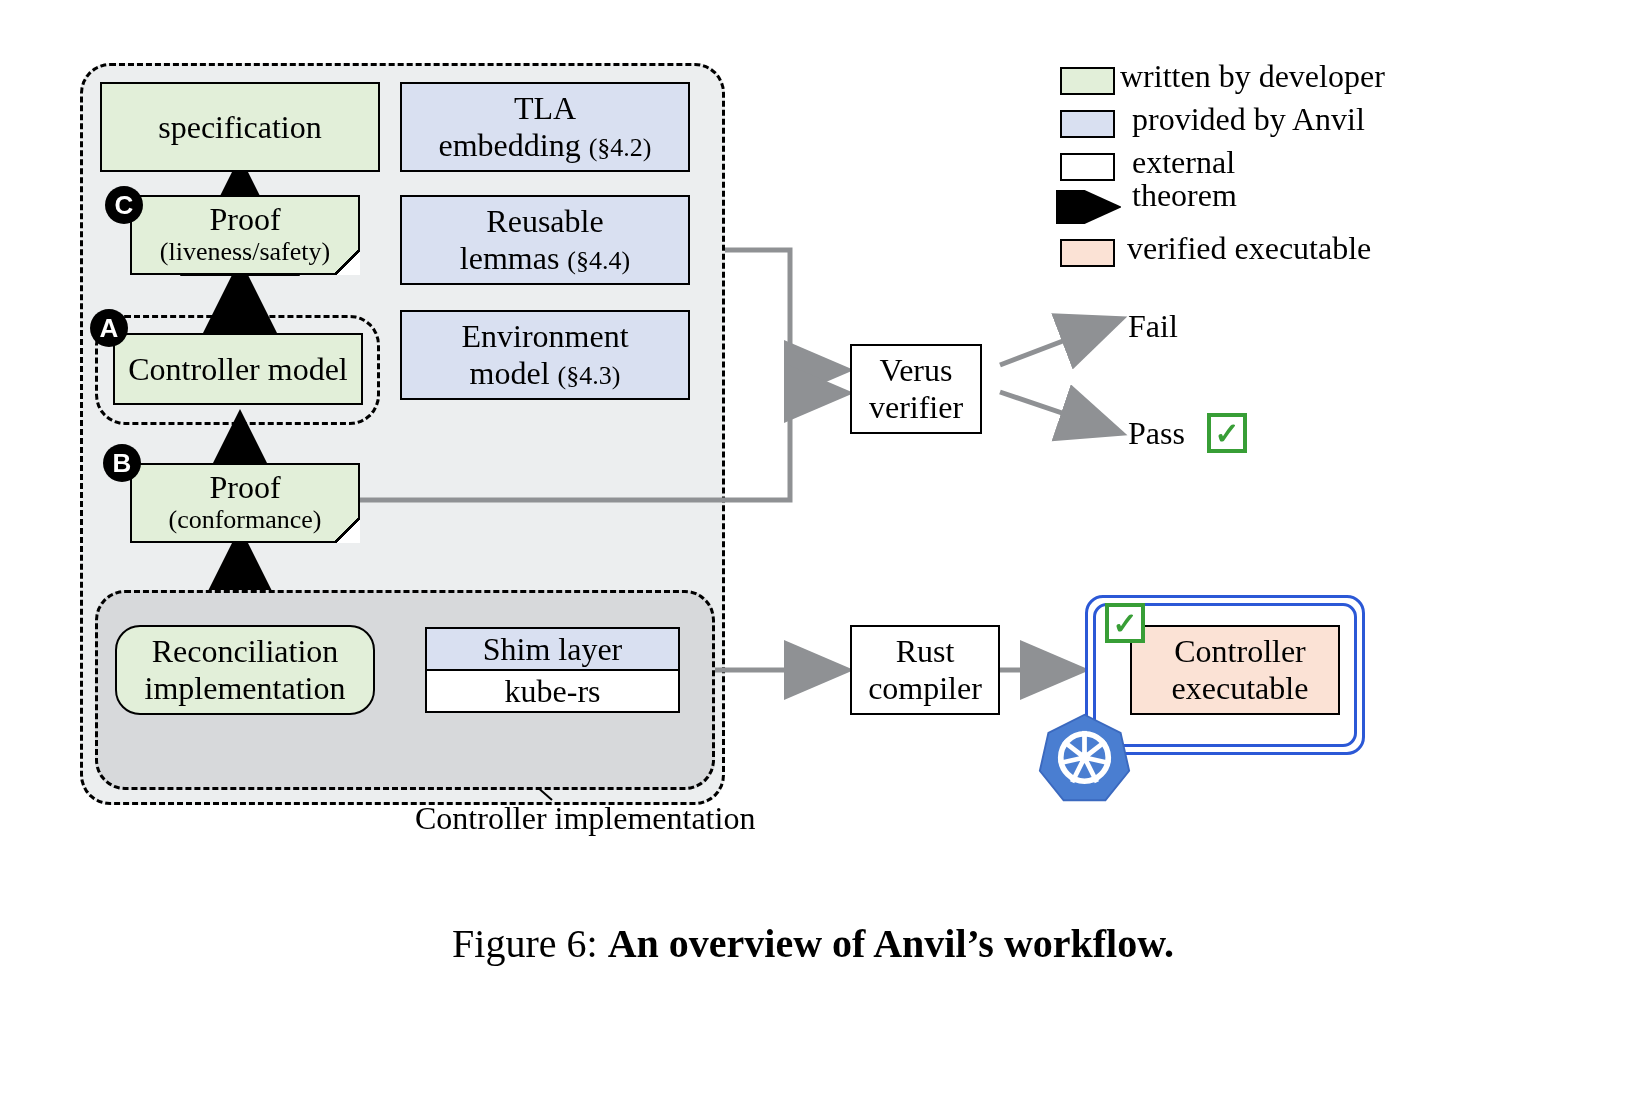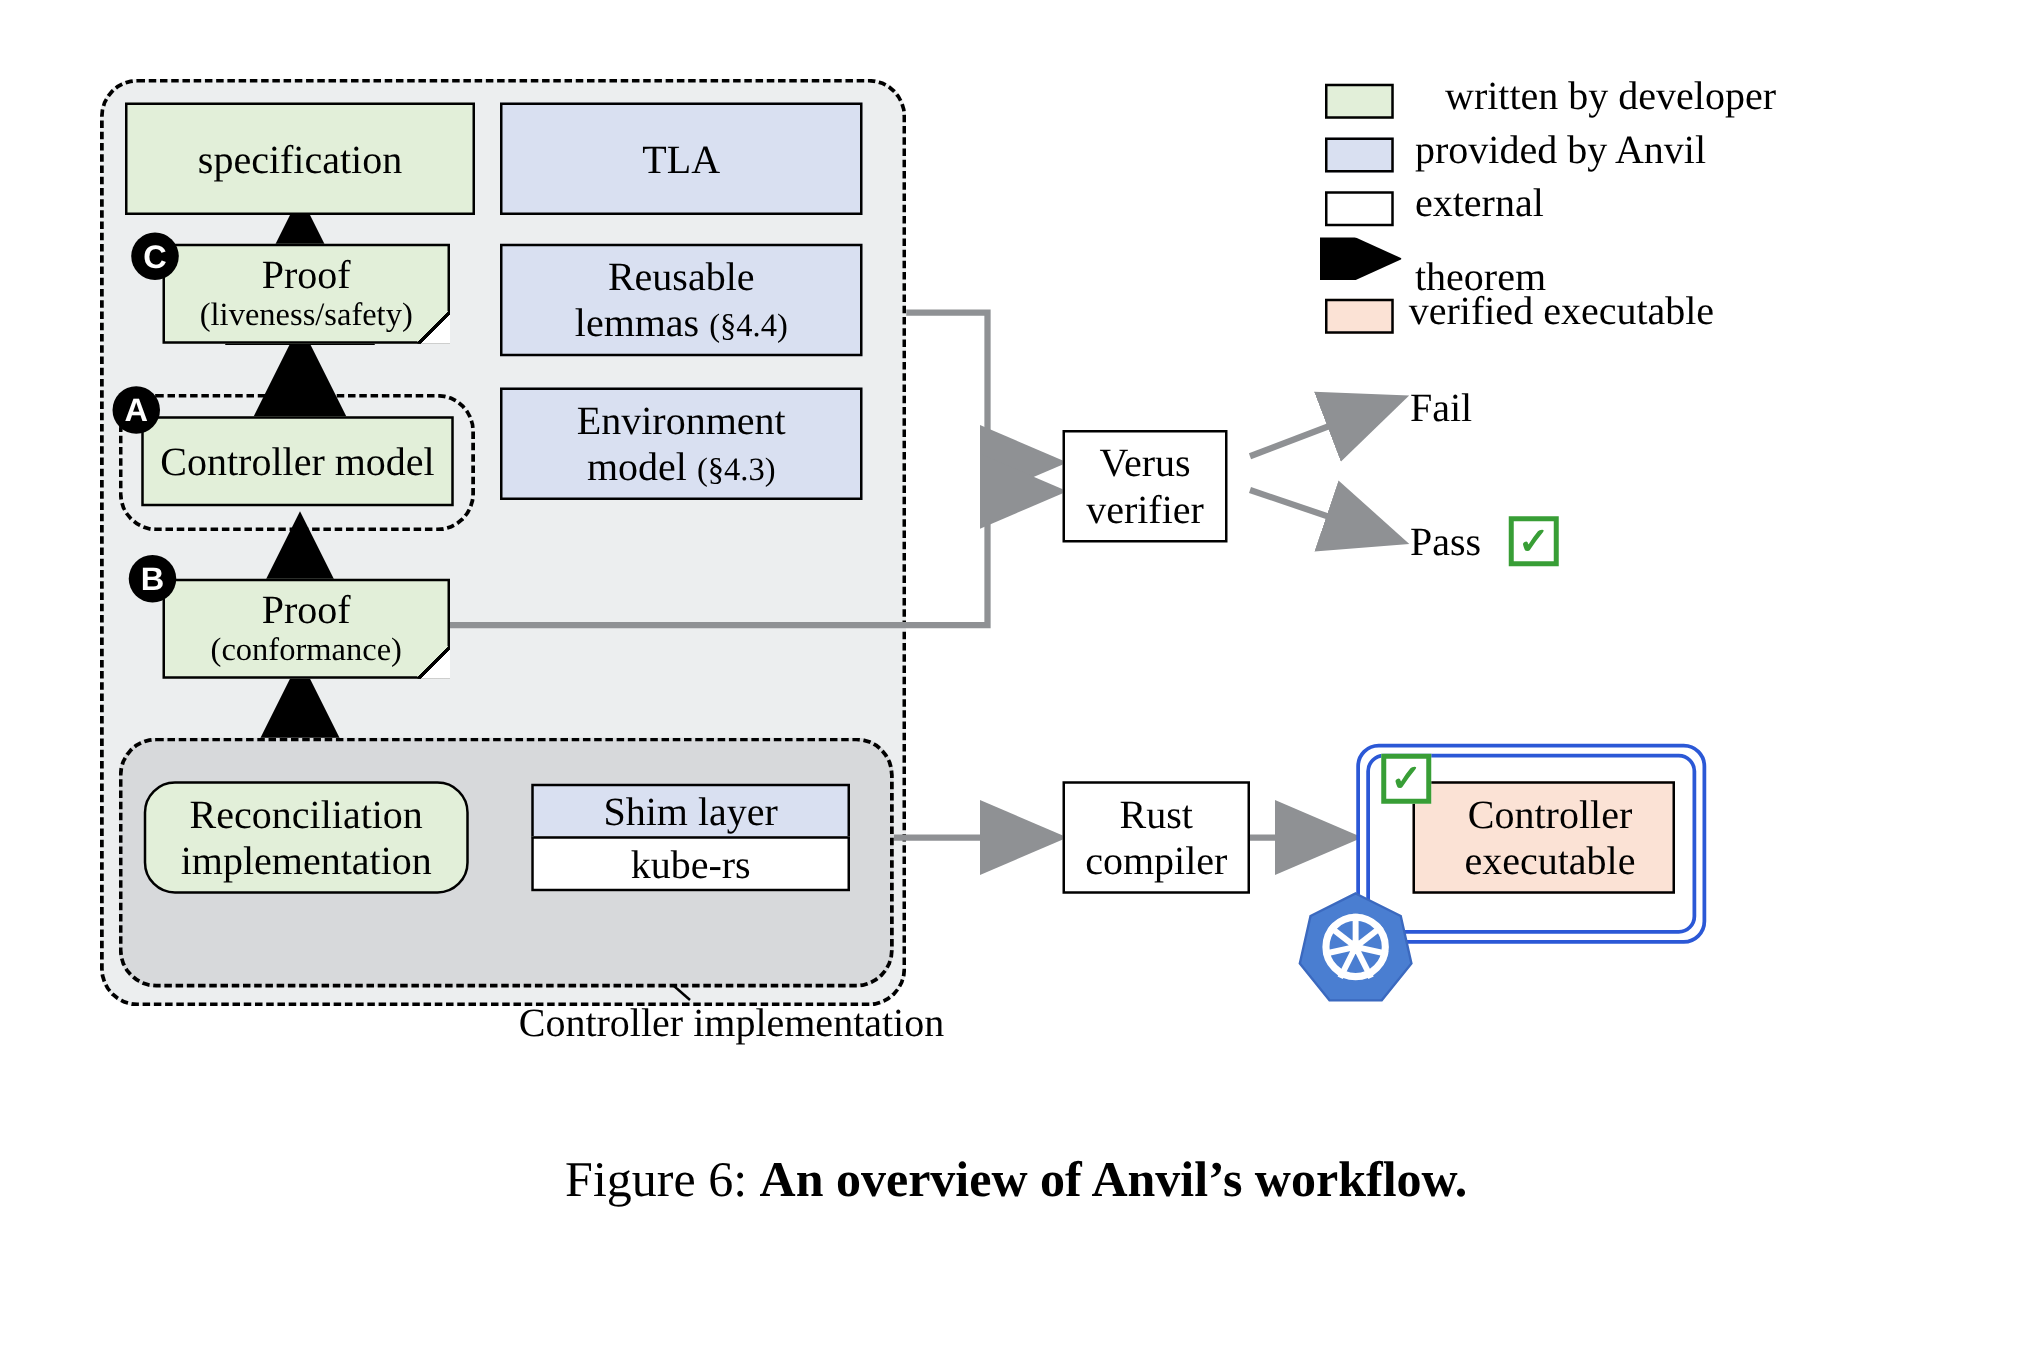--- a/index.html
+++ b/index.html
@@ -143,20 +143,23 @@
   <div class="dashed-group grey-group" style="left:80px; top:63px; width:645px; height:742px; z-index:1;"></div>
   <div class="dashed-group" style="left:95px; top:315px; width:285px; height:110px; z-index:15; background:transparent;"></div>
   <div class="dashed-group dark-grey-group" style="left:95px; top:590px; width:620px; height:200px; z-index:10;"></div>
 
   <div class="box gbox" style="left:100px; top:82px; width:280px; height:90px; z-index:20;">
     <span>specification</span>
   </div>
 
   <div class="box bbox" style="left:400px; top:82px; width:290px; height:90px; z-index:20;">
     <span>TLA</span>
+    <span>
+      <span>embedding </span><span class="sec">(§4.2)</span>
+    </span>
   </div>
 
   <div class="dogear" style="left:130px; top:195px; width:230px; height:80px;">
     <div class="main">Proof</div>
     <div class="sub">(liveness/safety)</div>
   </div>
 
   <div class="box bbox" style="left:400px; top:195px; width:290px; height:90px; z-index:20;">
     <span>Reusable</span>
     <span>
@@ -236,37 +239,37 @@
       <span>C</span>
     </div>
 
   <div class="freetext" style="left:1128px; top:308px;"><span>Fail</span></div>
   <div class="freetext" style="left:1128px; top:415px;"><span>Pass</span></div>
   <div class="checkmark" style="left:1207px; top:413px;">✓</div>
 
   <div class="freetext" style="left:415px; top:800px;"><span>Controller implementation</span></div>
 
   <div class="legend-swatch" style="left:1060px; top:67px; background:#e2efd9;"></div>
-  <div class="legend-text" style="left:1156px; top:58px;">written by developer</div>
+  <div class="legend-text" style="left:1120px; top:58px;">written by developer</div>
 
   <div class="legend-swatch" style="left:1060px; top:110px; background:#d9e0f1;"></div>
   <div class="legend-text" style="left:1132px; top:101px;">provided by Anvil</div>
 
   <div class="legend-swatch" style="left:1060px; top:153px; background:#fff;"></div>
   <div class="legend-text" style="left:1132px; top:144px;">external</div>
 
   <svg style="position:absolute; left:1056px; top:190px; z-index:20;" width="65" height="34">
     <defs>
         <marker id="lh" markerWidth="12" markerHeight="12" refX="9" refY="5" orient="auto">
       <path d="M0,0 L11,5 L0,10 Z" fill="#000"></path>
         </marker>
       </defs>
     <line x1="2" y1="17" x2="50" y2="17" stroke="#000" stroke-width="8" marker-end="url(#lh)"></line>
   </svg>
-  <div class="legend-text" style="left:1132px; top:203px;">theorem</div>
+  <div class="legend-text" style="left:1132px; top:177px;">theorem</div>
 
   <div class="legend-swatch" style="left:1060px; top:239px; background:#fbe2d5;"></div>
   <div class="legend-text" style="left:1127px; top:230px;">verified executable</div>
 
   <svg class="arrows">
     <defs>
       <marker id="blackhead" markerWidth="14" markerHeight="14" refX="10" refY="6" orient="auto">
         <path d="M0,0 L12,6 L0,12 Z" fill="#000"></path>
       </marker>
       <marker id="greyhead" markerWidth="16" markerHeight="16" refX="12" refY="6" orient="auto">

